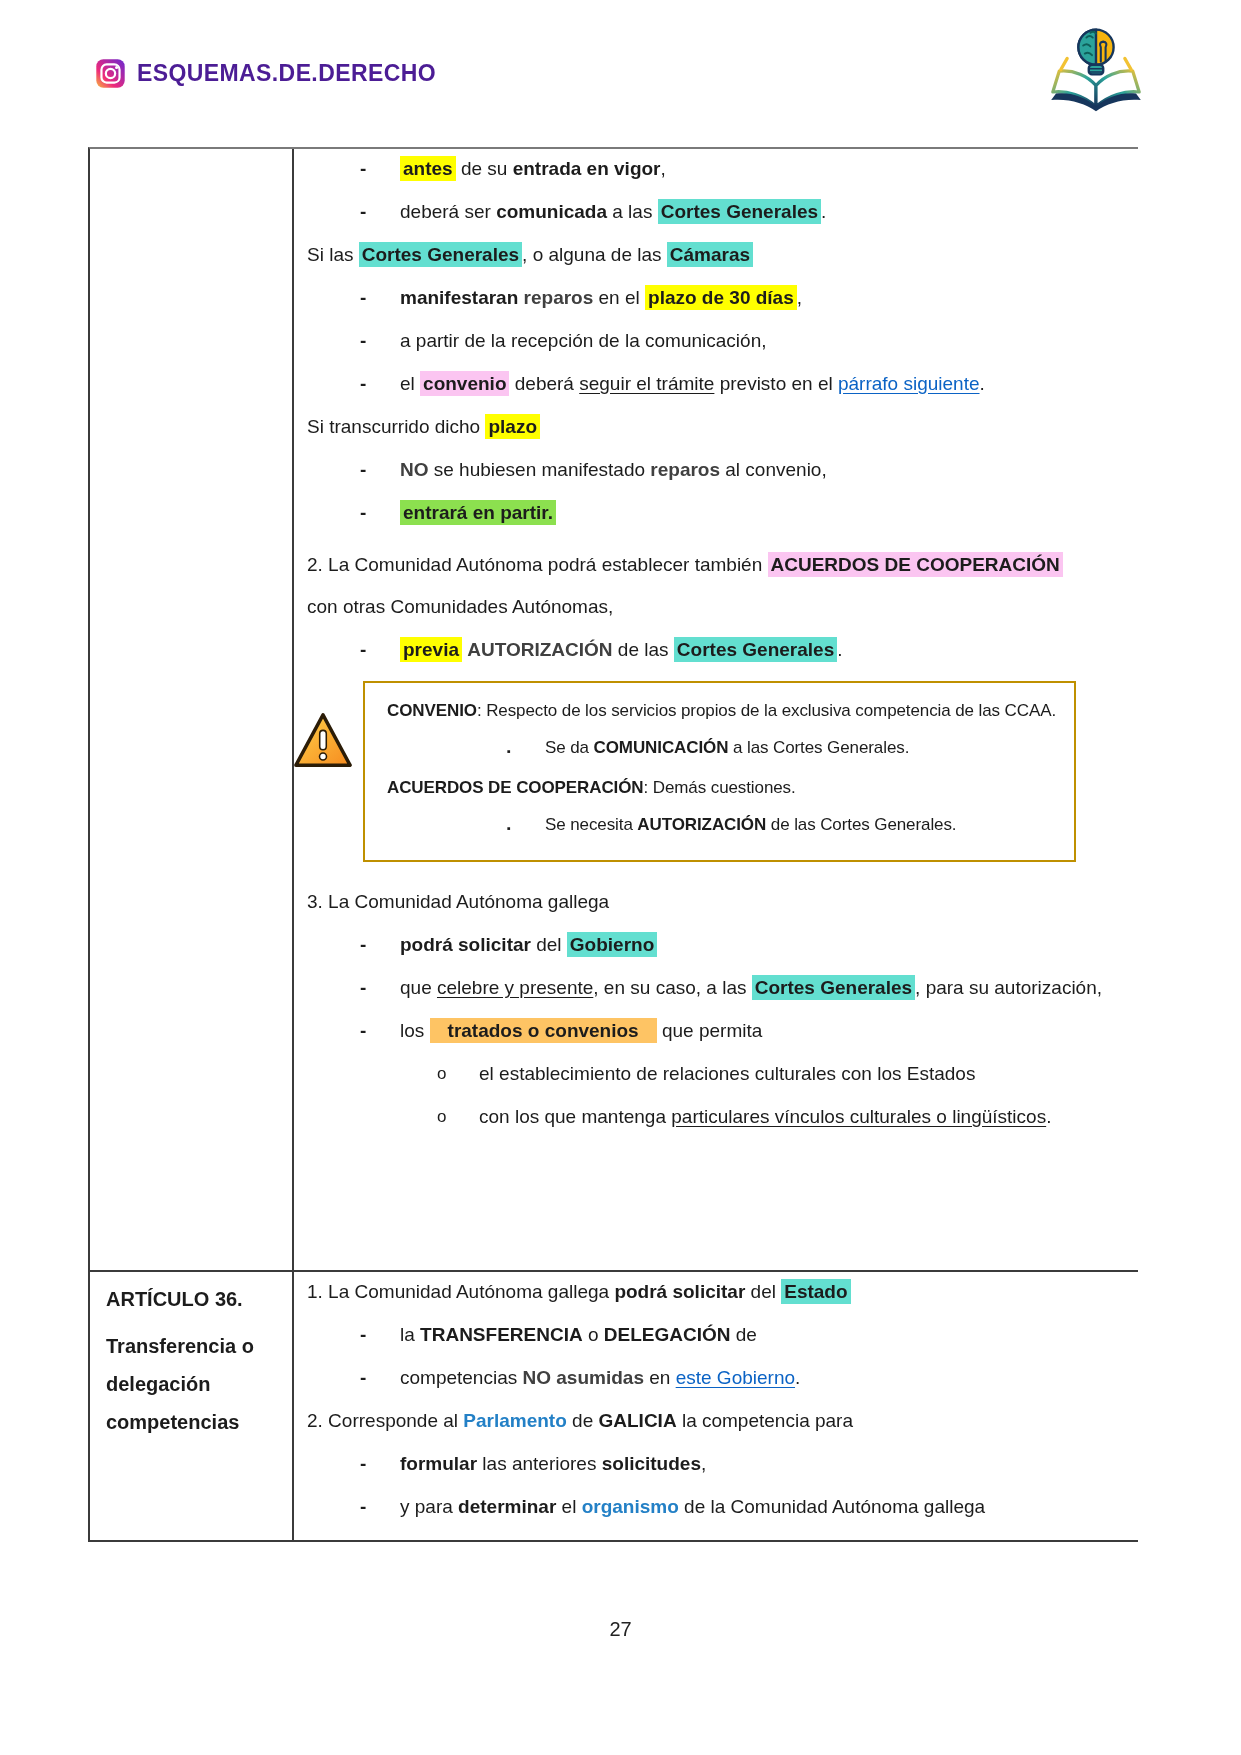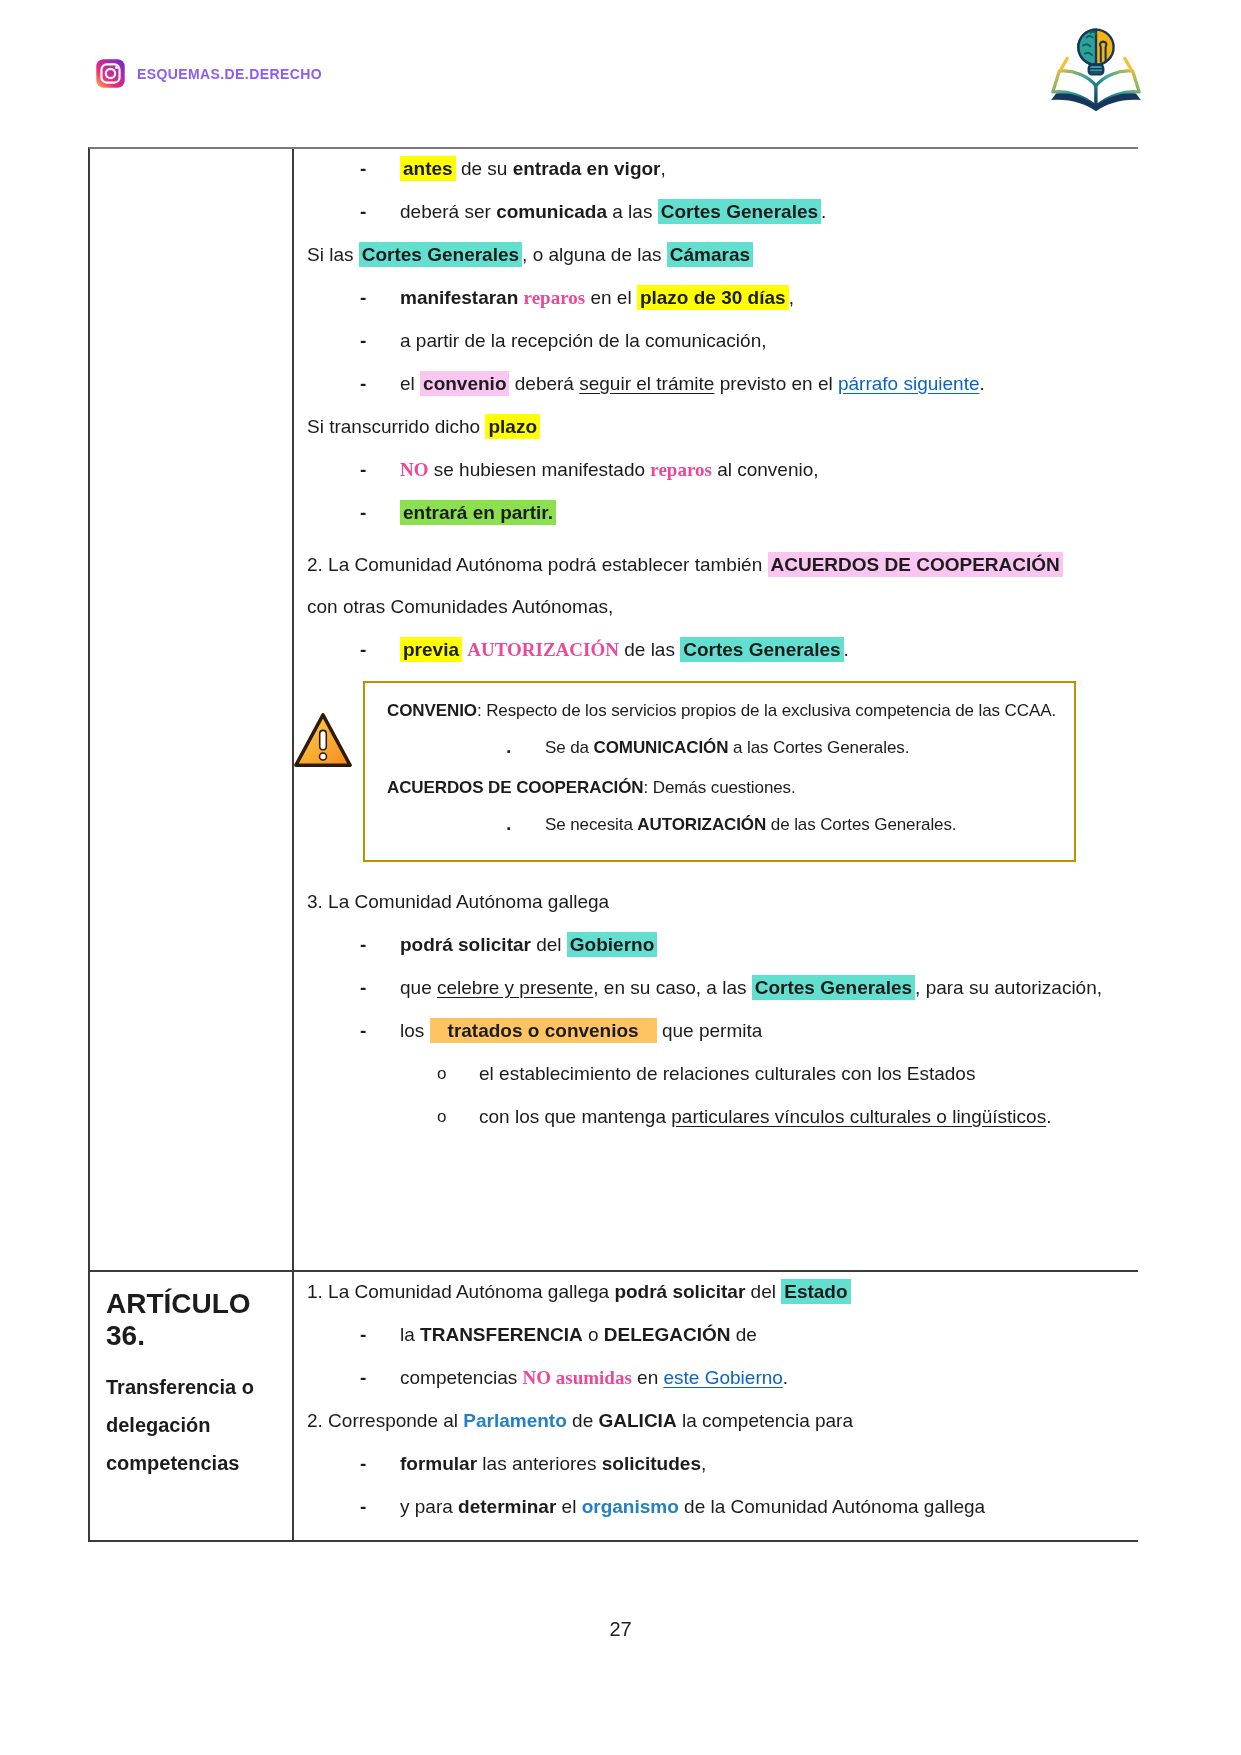--- a/index.html
+++ b/index.html
@@ -2,21 +2,21 @@
 <html><head>
 <meta charset="utf-8">
 <style>
   html,body{margin:0;padding:0;background:#ffffff;}
   .page{position:relative;width:1241px;height:1755px;background:#fff;
         font-family:"Liberation Sans",sans-serif;color:#1c1c1c;overflow:hidden;}
 
   
   .page-header{position:absolute;left:95px;top:58px;display:flex;align-items:center;gap:11px;}
   .ig-icon{width:31px;height:31px;display:inline-block;}
-  .handle{font-size:14px;font-weight:700;letter-spacing:.4px;color:#8b5cf6;}
+  .handle{font-size:23px;font-weight:700;letter-spacing:.4px;color:#4c1d95;}
   .logo{position:absolute;left:1048px;top:14px;width:96px;height:108px;}
 
   
   .doc-table{position:absolute;left:88px;top:147px;width:1050px;
              border-top:2px solid #7a7a7a;border-left:2px solid #3b3b3b;border-bottom:2px solid #3b3b3b;
              box-sizing:border-box;}
   .row{display:flex;}
   .row1{height:1121px;}
   .row2{height:268px;border-top:2px solid #3b3b3b;}
   .cell-left{width:204px;flex:none;border-right:2px solid #3b3b3b;box-sizing:border-box;
@@ -29,39 +29,39 @@
   .line.wrap{white-space:normal;max-width:758px;line-height:42px;margin-bottom:10px;}
   .dash,.circle,.square{display:flex;}
   .dash{padding-left:53px;}
   .dash .marker{width:40px;flex:none;font-weight:700;}
   .circle{padding-left:130px;}
   .circle .marker{width:42px;flex:none;font-size:17px;}
   .content{display:inline;}
 
   .b{font-weight:700;}
   .u{text-decoration:underline;text-underline-offset:3px;}
-  .red{color:#ec4899;font-family:Liberation Serif, serif;}
+  .red{color:#404040;}
   .blue{color:#2380c6;}
   .link{color:#0b63c5;text-decoration:underline;text-underline-offset:3px;}
   .hl-yellow{background:#ffff00;padding:2px 3px;}
   .hl-cyan{background:#63dfd0;padding:2px 3px;}
   .hl-pink{background:#fbc5f1;padding:2px 3px;}
   .hl-green{background:#8ce04f;padding:2px 3px;}
   .hl-orange{background:#fec464;padding:2px 18px;}
 
   
   .warn-row{display:flex;align-items:flex-start;margin:8px 60px 28px 0;}
   .warn-icon{width:62px;height:60px;flex:none;margin:30px 9px 0 -15px;}
   .warn-box{flex:1;border:2.5px solid #bf9000;box-sizing:border-box;padding:17px 18px 6px 22px;background:#fff;}
   .warn-box .line{font-size:17px;line-height:22px;margin-bottom:15px;letter-spacing:-.1px;}
   .warn-box .square{padding-left:120px;}
   .warn-box .square .marker{width:38px;flex:none;font-size:11px;padding-top:3px;}
 
   
-  .art-title{font-size:28px;font-weight:700;margin-bottom:16px;}
+  .art-title{font-size:20px;font-weight:700;margin-bottom:16px;}
   .art-sub{font-size:20px;font-weight:700;line-height:38px;max-width:160px;}
 
   
   .page-number{position:absolute;left:0;top:1618px;width:100%;text-align:center;font-size:20px;color:#222;}
 </style>
 </head>
 <body>
 
 <div class="page">
 

